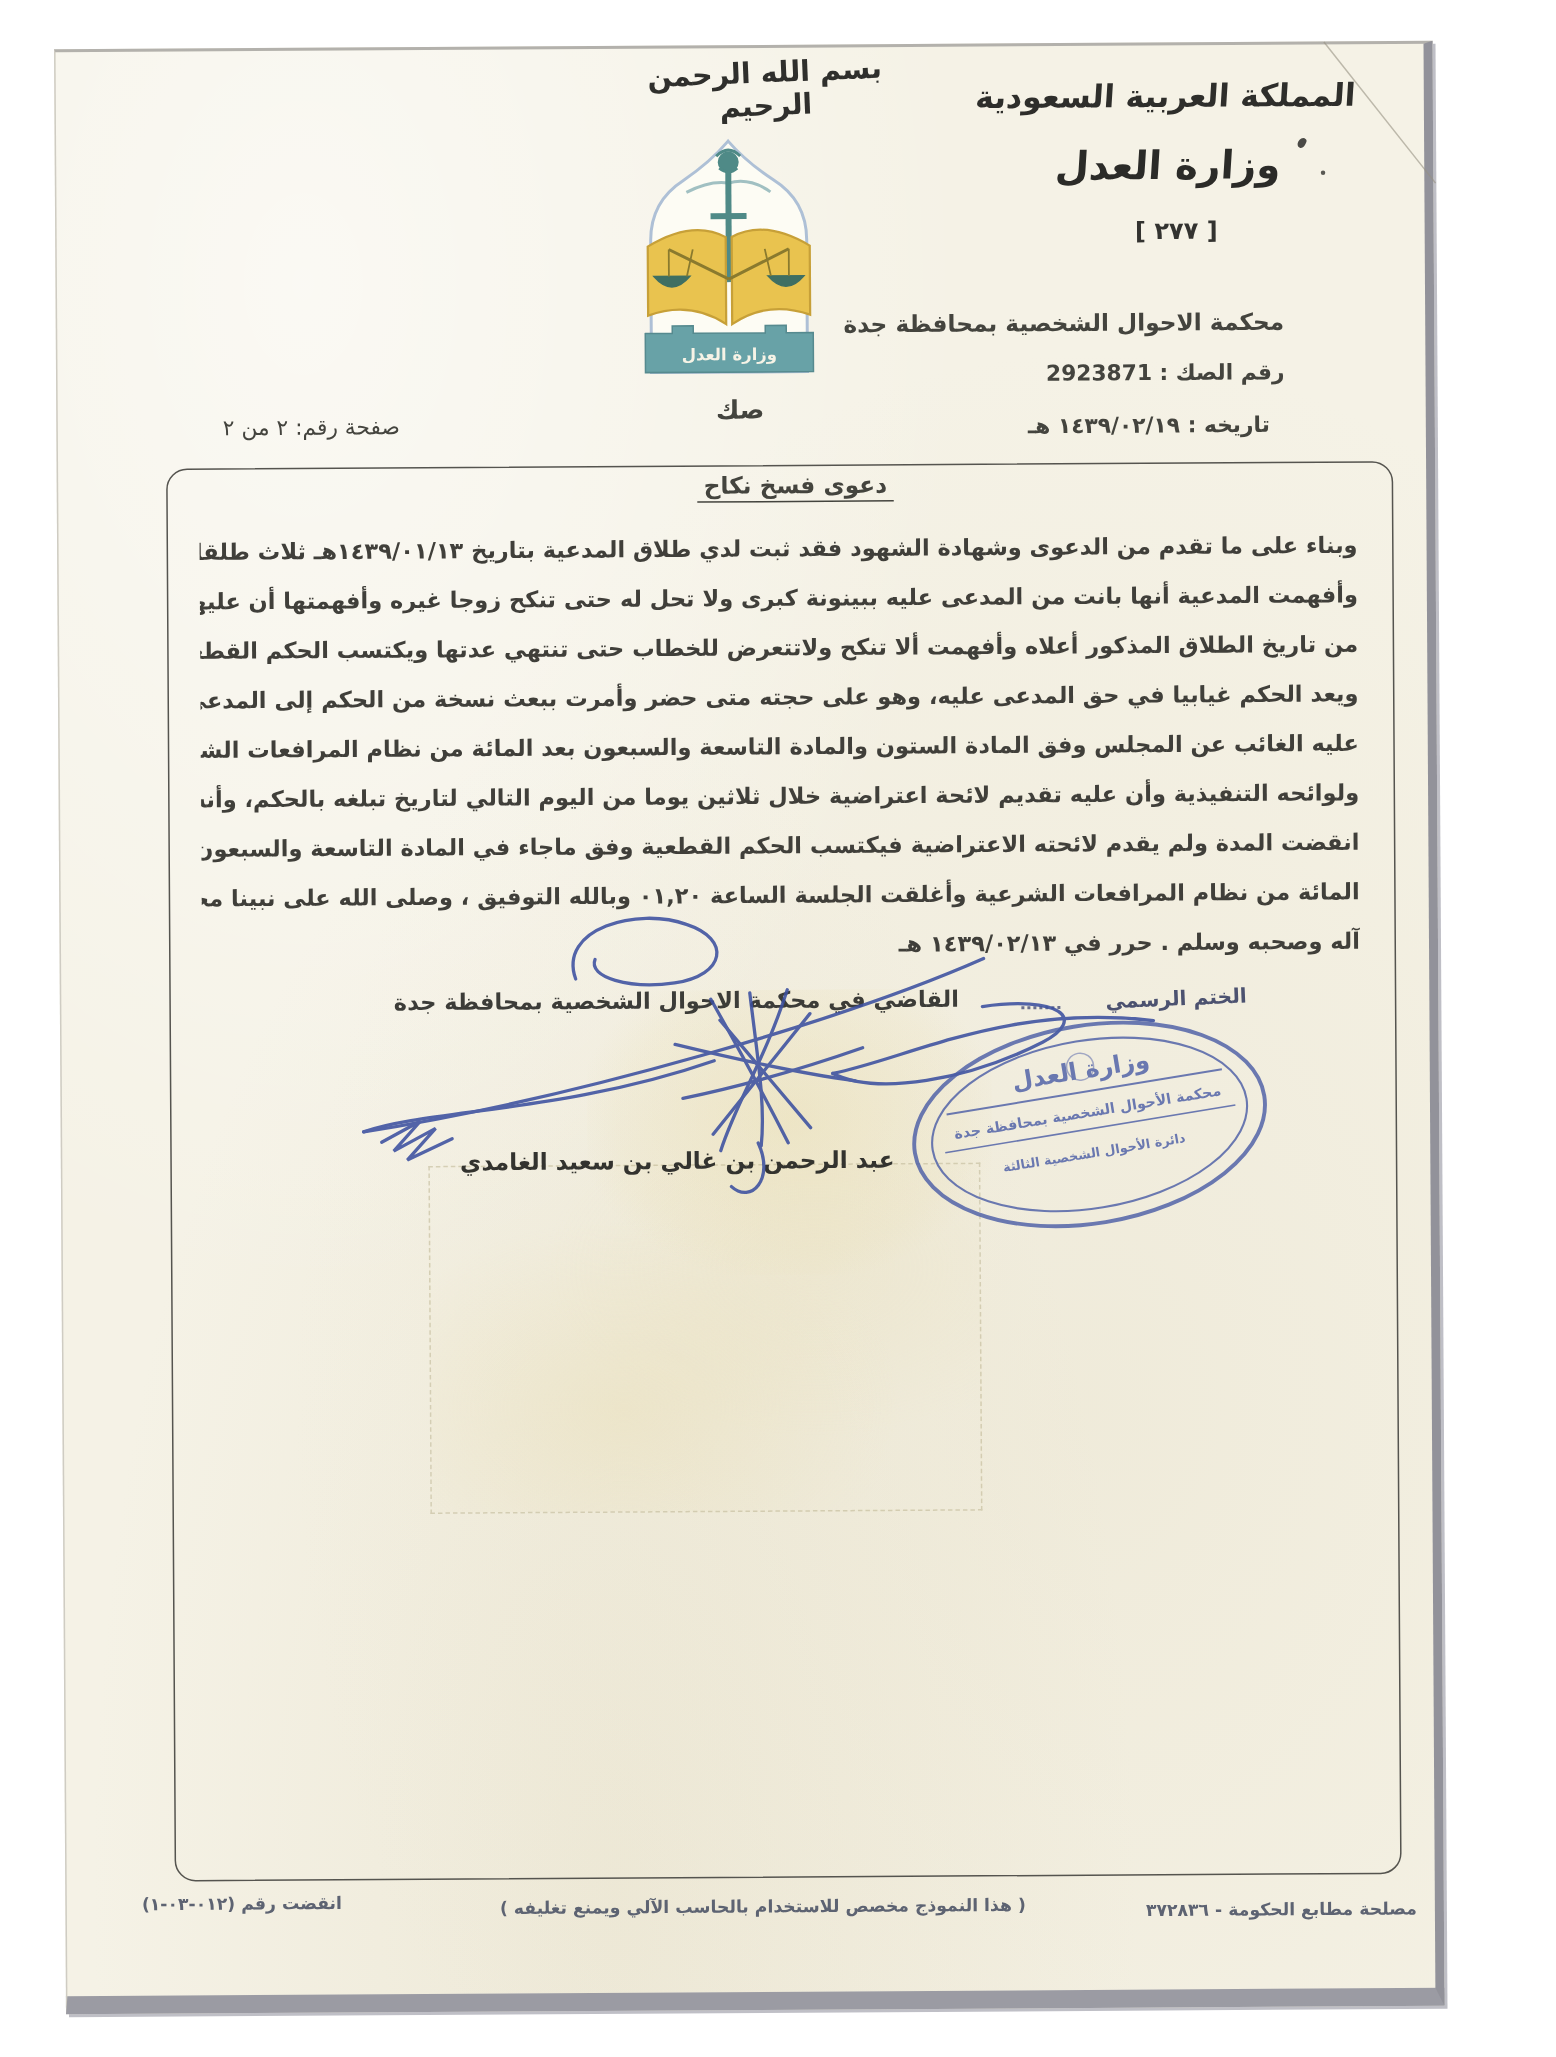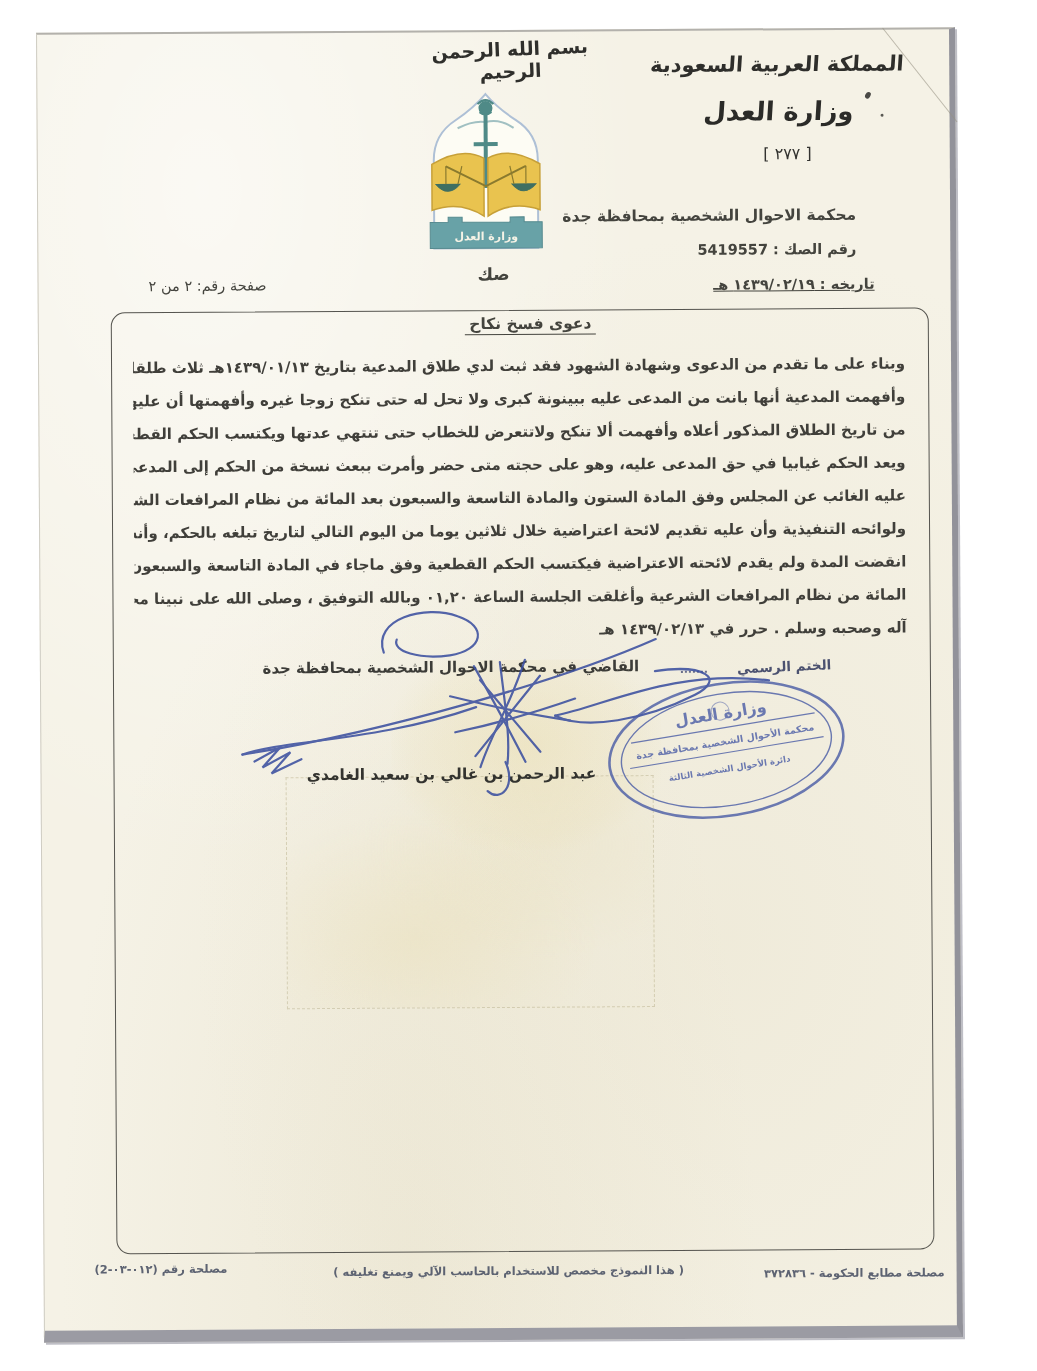--- a/index.html
+++ b/index.html
@@ -19,24 +19,24 @@
     box-shadow:2px 2px 0 #bfbfc6;
     transform:rotate(-0.35deg);
     color:#44443e;
   }
   .rtl{direction:rtl;unicode-bidi:isolate;}
   
   .bismillah{left:368px;top:6px;width:210px;text-align:center;font-size:19px;font-weight:bold;
     transform:rotate(-2deg);color:#2f2f2c;letter-spacing:1px;}
   .kingdom{right:46px;top:22px;font-size:21px;font-weight:bold;color:#2e2e2b;transform:skewX(-4deg);}
   .ministry{right:96px;top:66px;font-size:26px;font-weight:bold;color:#2b2b28;transform:skewX(-4deg);}
-  .formcode{right:138px;top:114px;font-size:16px;font-weight:normal;color:#333330;letter-spacing:2px;text-align:right;}
+  .formcode{right:138px;top:114px;font-size:16px;font-weight:bold;color:#333330;letter-spacing:2px;text-align:right;}
   .court{right:94px;top:176px;font-size:15.5px;font-weight:bold;}
   .deedno{right:94px;top:211px;font-size:14.5px;font-weight:bold;}
-  .deeddate{right:76px;top:246px;font-size:14.5px;font-weight:bold;text-decoration:underline;}
+  .deeddate{right:104px;top:246px;font-size:14.5px;font-weight:bold;}
   .doctype{left:400px;top:232px;width:110px;text-align:center;font-size:17px;font-weight:bold;}
   .pagenum{left:110px;top:244px;font-size:14.5px;font-weight:normal;}
   
   .mainbox{left:72px;top:278px;width:816px;height:940px;border:1.6px solid #55544f;border-radius:14px;}
   .casetitle{left:72px;top:283px;width:816px;text-align:center;font-size:15.5px;font-weight:bold;}
   .casetitle span{display:inline-block;border-bottom:1.6px solid #44443e;padding:0 4px 1px 4px;margin-left:23px;}
   .bodytext{left:94px;top:318px;width:772px;}
   .bline{direction:rtl;height:33px;line-height:33px;font-size:15px;font-weight:bold;color:#403f3a;
     text-align:justify;text-align-last:justify;overflow:hidden;white-space:nowrap;}
   .bline.last{text-align:right;text-align-last:right;}
@@ -84,21 +84,21 @@
     <path d="M88 96 q12 14 24 0 z" fill="#3f6f62" stroke="#3f6f62"></path>
     <path d="M22 78 L22 96 M38 78 L34 96 M102 78 L102 96 M86 78 L90 96" stroke="#8a7a2e" stroke-width="1.2"></path>
     <path d="M6 134 h18 v-5 h14 v5 h48 v-5 h14 v5 h18 v26 h-112 z" fill="#68a2a7" stroke="#568a8f"></path>
     <text x="62" y="152" text-anchor="middle" font-size="11" font-weight="bold" fill="#f6f3e6">وزارة العدل</text>
   </svg>
 
   <div class="abs kingdom rtl">المملكة العربية السعودية</div>
   <div class="abs ministry rtl">وزارة العدل</div>
   <div class="abs formcode rtl">[ ٢٧٧ ]</div>
   <div class="abs court rtl">محكمة الاحوال الشخصية بمحافظة جدة</div>
-  <div class="abs deedno rtl">رقم الصك : 5419557</div>
+  <div class="abs deedno rtl">رقم الصك : 2923871</div>
   <div class="abs deeddate rtl">تاريخه : ١٤٣٩/٠٢/١٩ هـ</div>
 
   <div class="abs doctype rtl">صك</div>
   <div class="abs pagenum rtl">صفحة رقم: ٢ من ٢</div>
 
   <div class="abs mainbox"></div>
   <div class="abs casetitle rtl">
     <span>دعوى فسخ نكاح</span>
   </div>
 
@@ -149,19 +149,19 @@
       <circle cx="125" cy="36" r="9" fill="none" stroke="#4c5ea6" stroke-width="1" opacity=".6"></circle>
       <text x="125" y="44" text-anchor="middle" font-size="16" font-weight="bold" fill="#4c5ea6">وزارة العدل</text>
       <line x1="32" y1="53" x2="218" y2="53" stroke="#4c5ea6" stroke-width="1.3"></line>
       <text x="125" y="70" text-anchor="middle" font-size="9.5" font-weight="bold" fill="#4c5ea6">محكمة الأحوال الشخصية بمحافظة جدة</text>
       <line x1="27" y1="78" x2="223" y2="78" stroke="#4c5ea6" stroke-width="1.1"></line>
       <text x="125" y="97" text-anchor="middle" font-size="8.5" font-weight="bold" fill="#4c5ea6">دائرة الأحوال الشخصية الثالثة</text>
     </g>
   </svg>
 
   <div class="abs foot footL rtl">
-    <span>مصلحة رقم</span>
-    <span class="numltr">(2-٠٣-٠١٢)</span>
+    <span>انقضت رقم</span>
+    <span class="numltr">(١-٠٣-٠١٢)</span>
   </div>
   <div class="abs foot footC rtl">( هذا النموذج مخصص للاستخدام بالحاسب الآلي ويمنع تغليفه )</div>
   <div class="abs foot footR rtl">مصلحة مطابع الحكومة - ٣٧٢٨٣٦</div>
 
 </div>
 
 </body></html>

